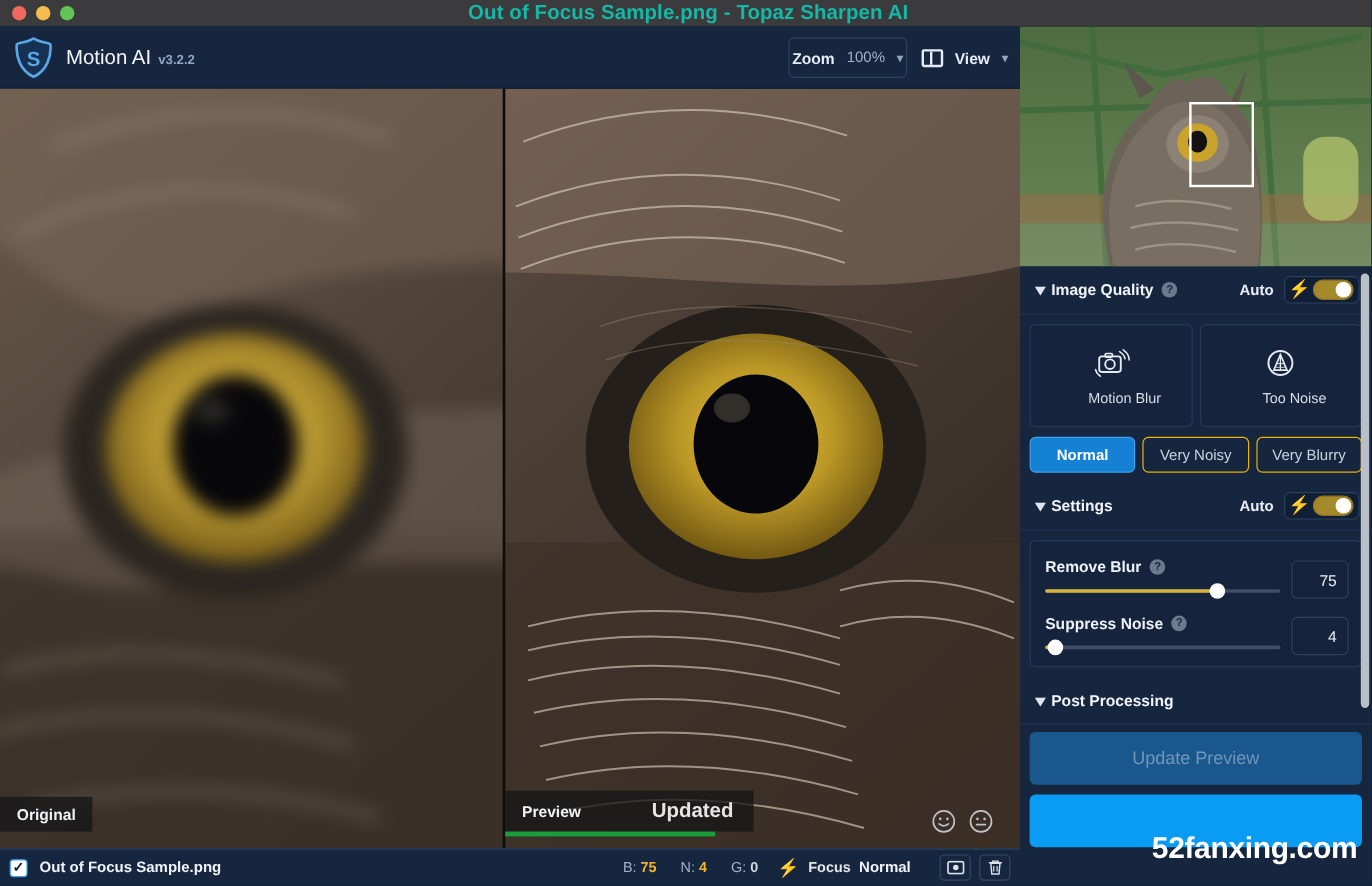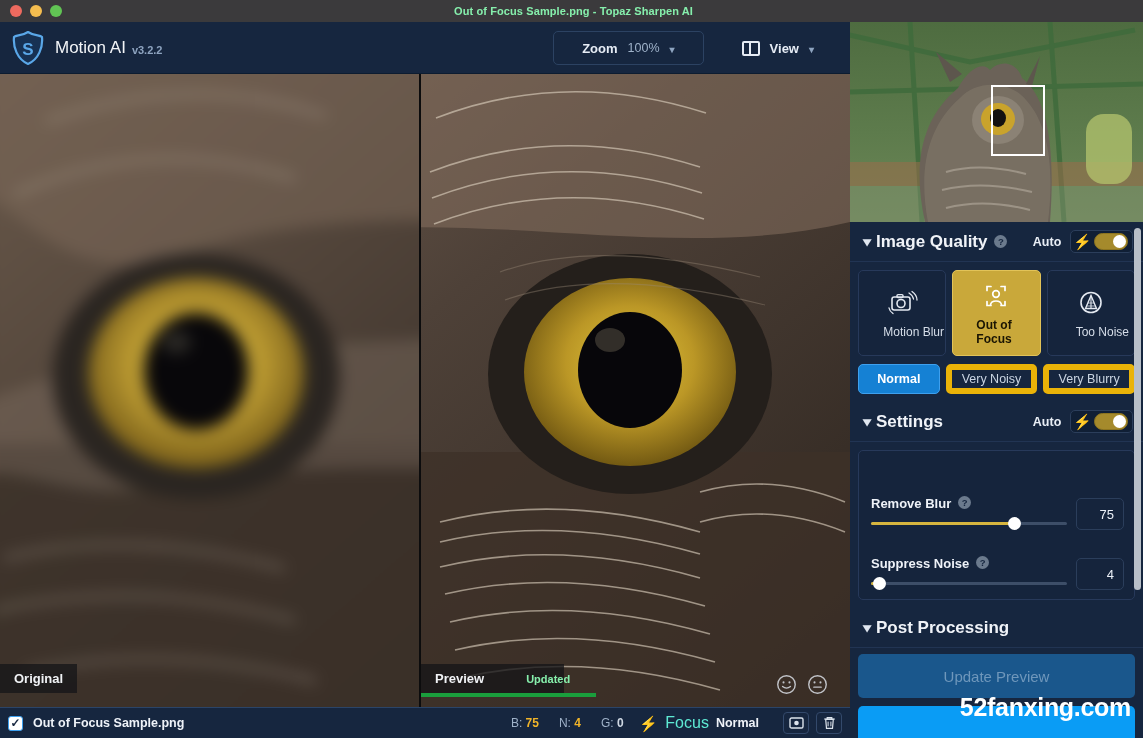--- a/index.html
+++ b/index.html
@@ -23,21 +23,21 @@
     background: #3b3a3c;
     display: flex; align-items: center;
   }
   .traffic { display: flex; gap: 8px; padding-left: 10px; }
   .dot { width: 12px; height: 12px; border-radius: 50%; }
   .dot.red { background: #ee6a5f; }
   .dot.yellow { background: #f5bd4f; }
   .dot.green { background: #61c454; }
   .title-text {
     position: absolute; left: 4px; right: 0; text-align: center;
-    font-size: 11px; font-weight: bold; color: #86efac;
+    font-size: 17px; font-weight: bold; color: #14b8a6;
     letter-spacing: .1px;
   }
 
   
   .appheader {
     position: absolute; top: 22px; left: 0;
     width: 850px; height: 52px;
     background: #16263f;
     display: flex; align-items: center;
     border-bottom: 1px solid #0d1c30;
@@ -52,21 +52,21 @@
     margin-left: 6px; font-size: 11px; color: #8ea4c0; font-weight: bold;
     position: relative; top: 2px;
   }
 
   .header-tools {
     position: absolute; right: 0; top: 0; height: 52px;
     display: flex; align-items: center; gap: 10px; padding-right: 8px;
   }
   .tool-pill {
     display: flex; align-items: center; gap: 10px;
-    height: 34px; padding: 0 28px;
+    height: 34px; padding: 0 2px;
     border: 1px solid #2c4262; border-radius: 5px;
     background: transparent;
     color: #e6ecf5; font-size: 13px; font-weight: bold;
     cursor: pointer;
   }
   .tool-pill .val { color: #9fb2c9; font-weight: normal; font-size: 12.5px; }
   .chev { color: #8ea4c0; font-size: 10px; position: relative; top: 1px; }
   .view-pill { border: none; }
   .view-ico {
     width: 18px; height: 15px; border: 2px solid #e6ecf5; border-radius: 2px;
@@ -96,23 +96,23 @@
 
   .badge {
     position: absolute; background: rgba(22,22,24,.78);
     color: #f0f2f5; font-size: 13px; font-weight: bold;
     padding: 7px 14px;
     margin-top: 48px;
   }
   .badge.original { left: 0; bottom: 14px; }
   .badge.preview {
     left: 421px; bottom: 14px;
-    display: flex; align-items: baseline; gap: 42px; width: 143px;
-  }
-  .badge.preview .upd { color: #86efac; font-weight: bold; font-size: 11px; }
+    display: flex; align-items: baseline; gap: 59px; width: 207px;
+  }
+  .badge.preview .upd { color: #e5e5e5; font-weight: bold; font-size: 17px; }
   .progress {
     position: absolute; left: 421px; bottom: 10px; width: 175px; height: 4px;
     background: #1a9e3c;
   }
   .feedback {
     position: absolute; right: 22px; bottom: 12px;
     display: flex; gap: 10px;
   }
   .face { width: 21px; height: 21px; opacity: .82; }
 
@@ -135,21 +135,21 @@
 
   .section-head {
     display: flex; align-items: center;
     height: 40px; padding: 0 10px 0 8px;
     border-bottom: 1px solid #213453;
   }
   .caret {
     color: #dfe6f0; font-size: 13px; font-weight: bold;
     width: 18px; text-align: center; transform: scaleX(1.25);
   }
-  .section-title { color: #f0f3f8; font-size: 17px; font-weight: bold; }
+  .section-title { color: #f0f3f8; font-size: 13px; font-weight: bold; }
   .help {
     width: 13px; height: 13px; border-radius: 50%; background: #6b7a8d;
     color: #16263f; font-size: 9.5px; font-weight: bold;
     display: inline-flex; align-items: center; justify-content: center;
     margin-left: 7px;
   }
   .auto-lbl { color: #e9eef5; font-size: 12.5px; font-weight: bold; margin-left: auto; }
   .toggle-grp {
     display: flex; align-items: center; gap: 2px;
     background: #101f35; border: 1px solid #2b3e5b; border-radius: 5px;
@@ -178,37 +178,37 @@
   .card .clbl { font-size: 12px; color: #d5dde8; font-weight: normal; padding-left: 23px; }
   .card.active {
     background: #c9a83a; border: 1px solid #e2c358;
   }
   .card.active .clbl { color: #1b1503; font-weight: bold; }
   .card-ico { width: 34px; height: 30px; }
 
   .quality-row { display: flex; gap: 6px; padding: 8px; }
   .qbtn {
     flex: 1; height: 30px; border-radius: 5px;
-    background: transparent; border: 6px solid #eab308;
+    background: transparent; border: 1px solid #eab308;
     color: #c9d4e2; font-size: 12.5px; font-weight: normal;
     display: flex; align-items: center; justify-content: center;
     cursor: pointer;
   }
   .qbtn.active {
     background: #1581d4; border: 1px solid #3ea0ee;
     color: #ffffff; font-weight: bold;
   }
 
   .settings-box {
     margin: 8px; border: 1px solid #27395a; border-radius: 5px;
     background: #15243c; padding: 14px 12px 12px 12px;
   }
   .slider-row { margin-bottom: 18px; position: relative; }
   .slider-row:last-child { margin-bottom: 2px; }
-  .srow-head { display: flex; align-items: flex-start; margin-bottom: 11px; margin-top: 31px; }
+  .srow-head { display: flex; align-items: center; margin-bottom: 11px; }
   .slabel { color: #eef2f8; font-size: 13px; font-weight: bold; }
   .track {
     position: relative; width: 196px; height: 3px;
     background: #3d4e68; border-radius: 2px;
   }
   .track .fill { position: absolute; left: 0; top: 0; height: 3px; background: #d6b53f; border-radius: 2px; }
   .track .handle {
     position: absolute; top: -5px; width: 13px; height: 13px;
     border-radius: 50%; background: #ffffff; transform: translateX(-6px);
     cursor: pointer;
@@ -257,21 +257,21 @@
     display: flex; align-items: center; justify-content: center;
   }
   .fname { color: #eef2f8; font-size: 12.5px; font-weight: bold; }
   .stats { margin-left: auto; display: flex; align-items: center; gap: 20px; }
   .stat { font-size: 12px; color: #9fb2c9; }
   .stat b { font-weight: bold; }
   .stat .v-b { color: #f0b429; }
   .stat .v-n { color: #f0b429; }
   .stat .v-g { color: #cfd8e3; }
   .focus-grp { display: flex; align-items: center; gap: 7px; margin-left: 6px; }
-  .focus-lbl { color: #5eead4; font-size: 16px; font-weight: normal; }
+  .focus-lbl { color: #e5e5e5; font-size: 12px; font-weight: bold; }
   .focus-val { color: #eef2f8; font-size: 12.5px; font-weight: bold; }
   .mini-btns { display: flex; gap: 7px; margin-left: 14px; }
   .mini {
     width: 26px; height: 22px; border-radius: 4px;
     border: 1px solid #33496b; background: transparent;
     display: flex; align-items: center; justify-content: center;
     cursor: pointer;
   }
 </style>
 </head>
@@ -480,33 +480,20 @@
             <rect x="7" y="9" width="18" height="13" rx="2.2" fill="none" stroke="#e4e9f1" stroke-width="1.6"></rect>
             <rect x="12" y="6.6" width="6" height="3" rx="1" fill="none" stroke="#e4e9f1" stroke-width="1.4"></rect>
             <circle cx="16" cy="15.5" r="4" fill="none" stroke="#e4e9f1" stroke-width="1.6"></circle>
             <path d="M24 5 Q28 7.5 28.5 11" fill="none" stroke="#e4e9f1" stroke-width="1.3" stroke-linecap="round"></path>
             <path d="M27 3.5 Q32 7 32 12" fill="none" stroke="#e4e9f1" stroke-width="1.3" stroke-linecap="round"></path>
             <path d="M8 25.5 Q4.5 23 4 20" fill="none" stroke="#e4e9f1" stroke-width="1.3" stroke-linecap="round"></path>
           </svg>
           <span class="clbl">Motion Blur</span>
         </div>
 
-        <div class="card active">
-          <svg class="card-ico" viewBox="0 0 34 30">
-            <g fill="none" stroke="#ffffff" stroke-width="1.7" stroke-linecap="round">
-              <path d="M8 9.5 V5.5 H12"></path>
-                <path d="M26 9.5 V5.5 H22"></path>
-              <path d="M8 20.5 V24.5 H12"></path>
-                <path d="M26 20.5 V24.5 H22"></path>
-              <circle cx="17" cy="13" r="3.3"></circle>
-              <path d="M11.6 23.5 C12.4 18.8 21.6 18.8 22.4 23.5"></path>
-            </g>
-          </svg>
-          <span class="clbl">Out of Focus</span>
-        </div>
 
         <div class="card">
           <svg class="card-ico" viewBox="0 0 34 30">
             <circle cx="17" cy="14.5" r="10" fill="none" stroke="#e4e9f1" stroke-width="1.6"></circle>
             <path d="M17 7.5 L22.5 20.5 H11.5 Z" fill="none" stroke="#e4e9f1" stroke-width="1.4"></path>
             <path d="M17 7.5 L17 20.5" stroke="#e4e9f1" stroke-width="1.1"></path>
             <path d="M14 15 H20 M13 18 H21" stroke="#e4e9f1" stroke-width=".9" opacity=".85"></path>
           </svg>
           <span class="clbl">Too Noise</span>
         </div>

